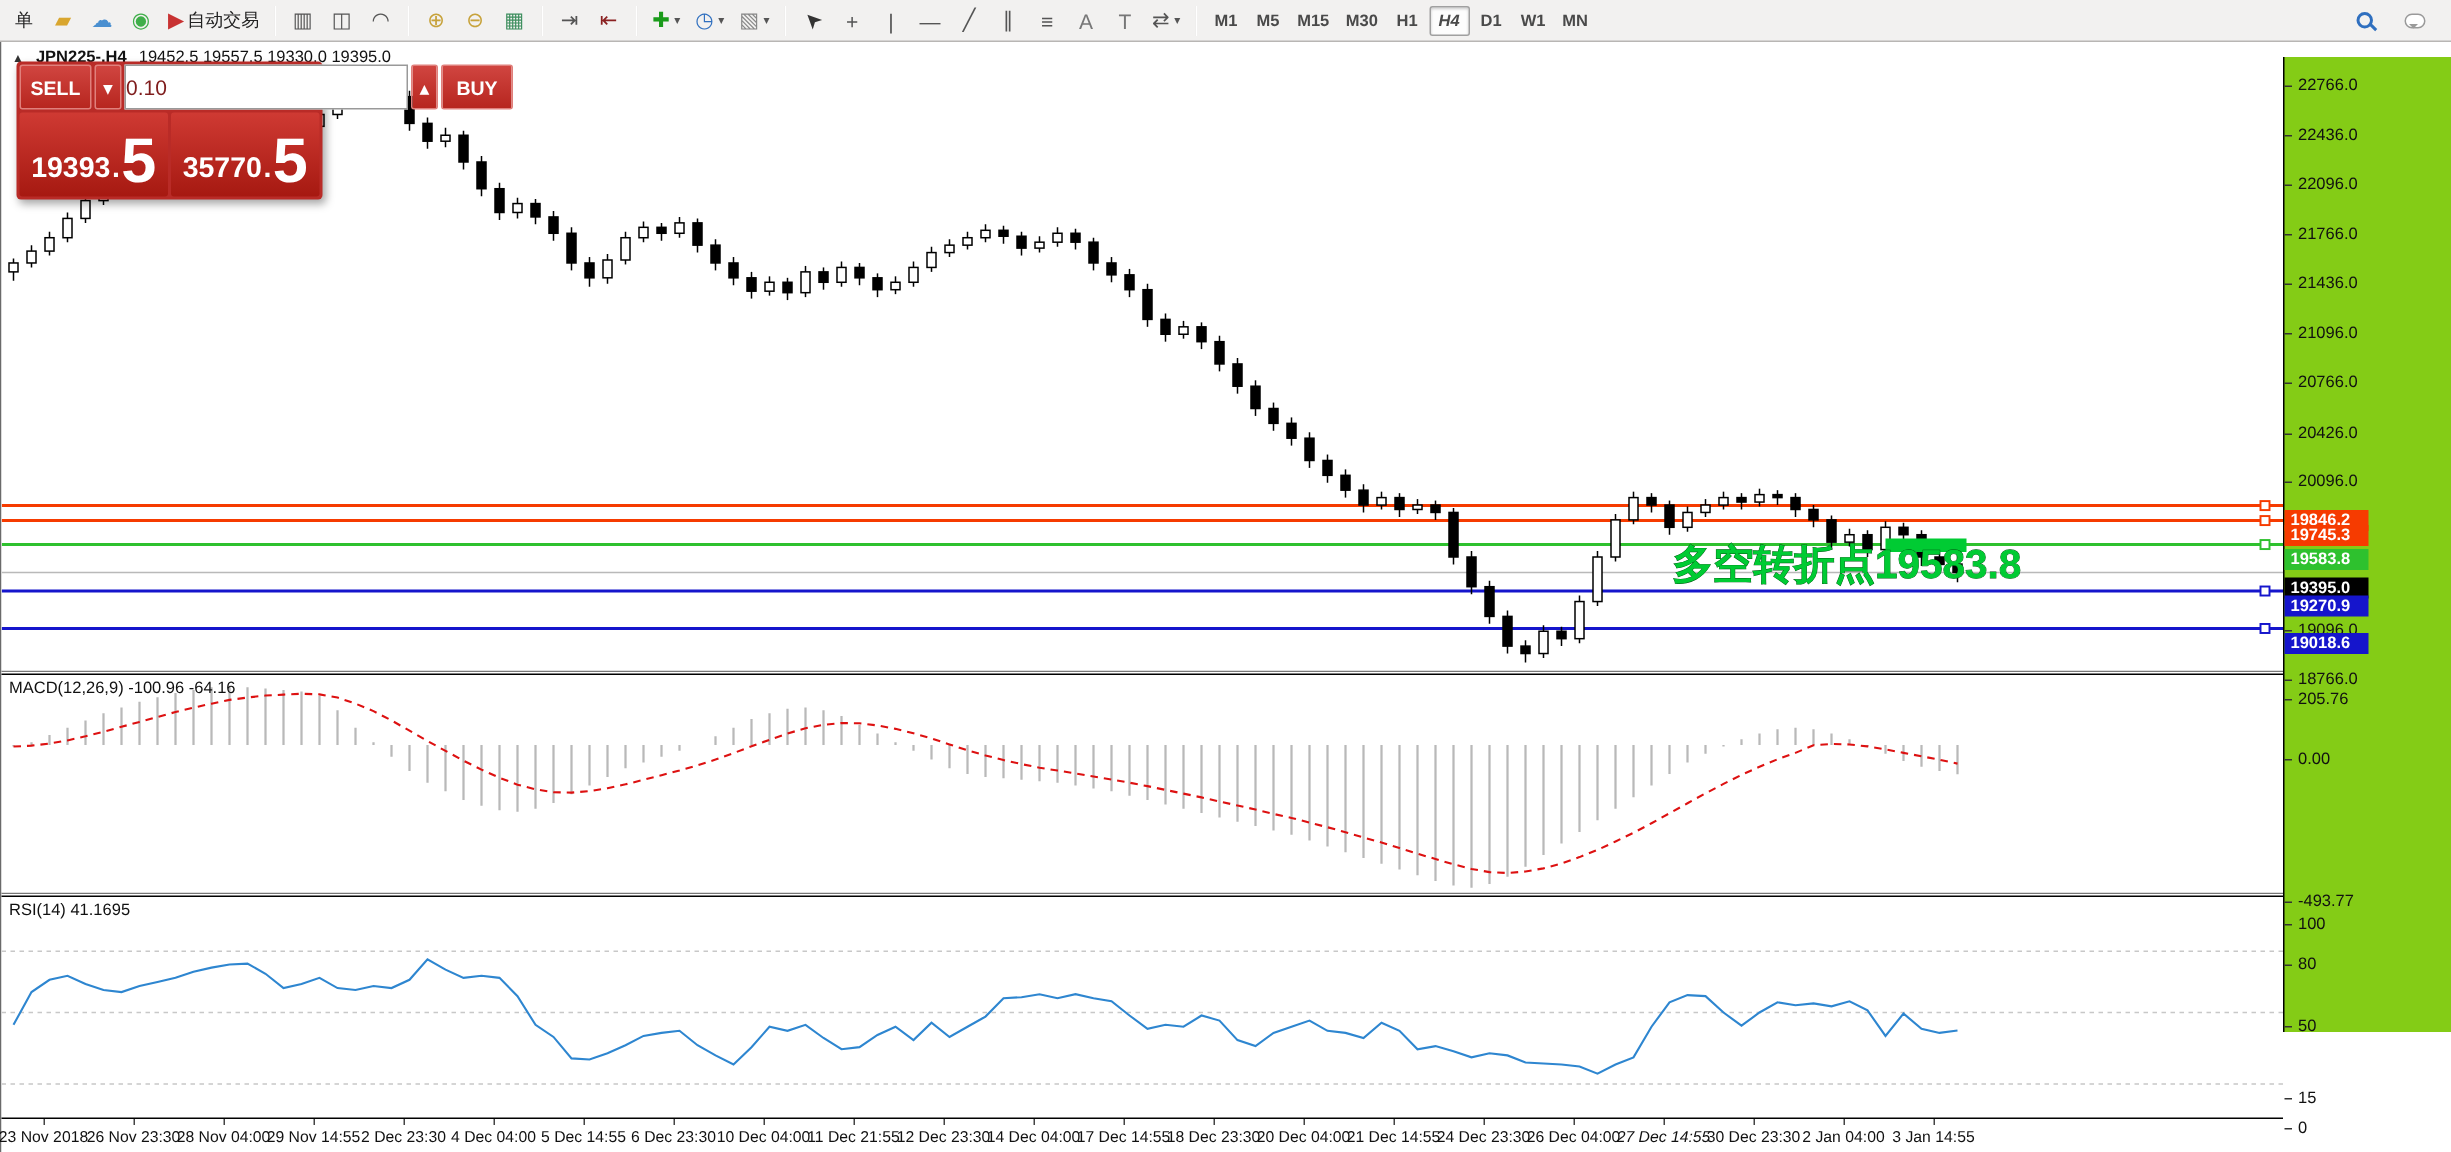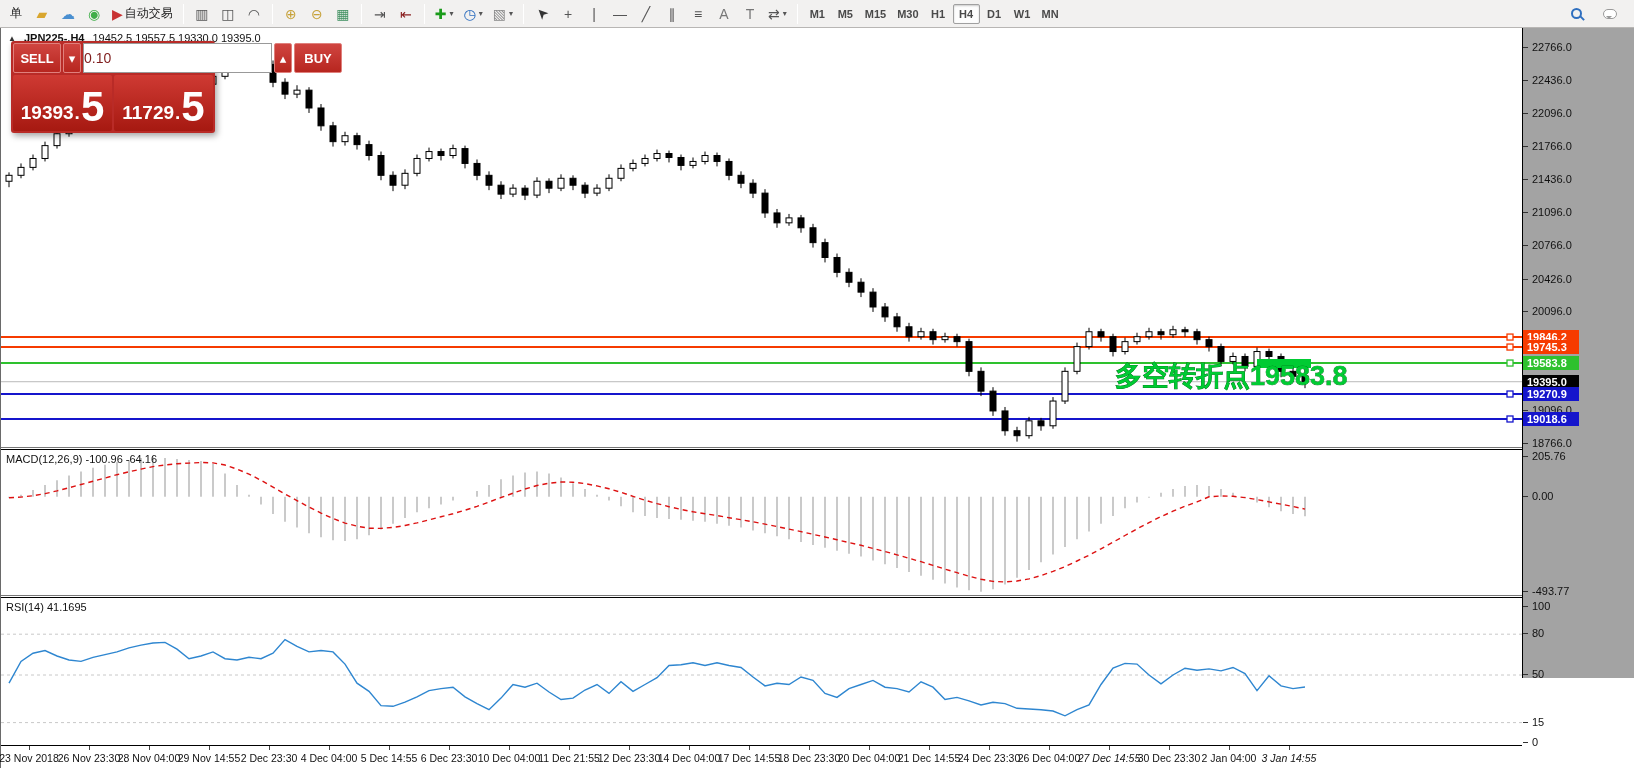--- a/index.html
+++ b/index.html
@@ -12,40 +12,40 @@
   .tb-sep { width:1px; height:20px; background:#c9c7c5; border-right:1px solid #fff; margin:0 4px; }
   .tb-btn { height:22px; min-width:24px; display:flex; align-items:center; justify-content:center;
     gap:2px; padding:0 3px; border:1px solid transparent; border-radius:2px; font-size:14px;
     color:#555; cursor:default; white-space:nowrap; }
   .tb-label { font-size:12px; color:#222; }
   .tb-dd { font-size:8px; color:#555; margin-left:1px; }
   .rot-nw { display:inline-block; transform:rotate(-135deg); }
   .tf-btn { height:20px; min-width:27px; padding:0 4px; display:flex; align-items:center;
     justify-content:center; font-size:11px; font-weight:bold; color:#4a4a4a;
     border:1px solid transparent; border-radius:2px; }
-  .tf-btn.active { background:#fdfdfd; border-color:#a0a0a0; box-shadow:inset 0 1px 2px rgba(0,0,0,.2); }
+  .tf-btn.active { background:#fdfdfd; border-color:#a0a0a0; box-shadow:inset 0 1px 2px rgba(0,0,0,.2);font-style:italic; }
   .tb-right { margin-left:auto; display:flex; align-items:center; gap:10px; padding-right:8px; }
   .icon-mag { width:11px; height:11px; border:2px solid #2f6fbf; border-radius:50%; position:relative; }
   .icon-mag::after { content:""; position:absolute; width:6px; height:2px; background:#2f6fbf;
     transform:rotate(45deg); right:-5px; bottom:-2px; }
   .icon-chat { width:14px; height:10px; border:1.5px solid #9a9a9a; border-radius:5px; position:relative; background:#fff; }
   .icon-chat::after { content:""; position:absolute; left:2px; bottom:-4px; border:3px solid transparent;
     border-top-color:#9a9a9a; }
 
   
   .chart-window { position:relative; width:1634px; height:740px; border-left:1px solid #6a6a6a; }
   .plot-col { position:absolute; left:0; top:0; width:1521px; height:740px; }
   .pane { position:relative; background:#fff; overflow:hidden; }
   .pane-main { height:419px; }
   .pane-sep  { height:3px; background:#fff; border-top:1px solid #777; border-bottom:1px solid #000; }
   .pane-macd { height:145px; }
   .pane-rsi  { height:147px; }
   .time-axis { height:23px; position:relative; border-top:1px solid #000; background:#fff; }
-  .axis-col { position:absolute; left:1521px; top:0; width:113px; height:650px;
-    border-left:1px solid #000; background:#a3a3a3; }
+  .axis-col { position:absolute; left:1521px; top:10px; width:113px; height:650px;
+    border-left:1px solid #000; background:#84cc16; }
   svg.layer { position:absolute; left:0; top:0; }
 
   .chart-header { position:absolute; left:7px; top:4px; font-size:11px; color:#111;
     display:flex; gap:8px; align-items:center; z-index:5; }
   .chart-header .tri { font-size:8px; color:#333; }
   .ind-label { position:absolute; left:5px; top:3px; font-size:11px; color:#111; z-index:5; }
 
   
   .qpanel { position:absolute; left:10px; top:13px; width:204px; z-index:6;
     box-shadow:2px 3px 6px rgba(0,0,0,.35); background:#b92b27; border-radius:3px; padding:2px; }
@@ -439,21 +439,21 @@
           <button class="qstep">▴</button>
           <button class="qbuy">BUY</button>
         </div>
         <div class="qrow2">
           <div class="qprice" id="sell-price">
               <span class="qp-main">19393</span>
               <span class="qp-dot">.</span>
               <span class="qp-big">5</span>
             </div>
           <div class="qprice" id="buy-price">
-              <span class="qp-main">11729</span>
+              <span class="qp-main">35770</span>
               <span class="qp-dot">.</span>
               <span class="qp-big">5</span>
             </div>
         </div>
       </div>
     </div>
 
     <div class="pane-sep"></div>
 
     <div class="pane pane-macd">
@@ -621,21 +621,21 @@
         <div class="t-label" style="left: 988px;">24 Dec 23:30</div>
         <div class="t-tick" style="left: 1048px;"></div>
         <div class="t-label" style="left: 1048px;">26 Dec 04:00</div>
         <div class="t-tick" style="left: 1108px;"></div>
         <div class="t-label" style="left: 1108px; font-style: italic;">27 Dec 14:55</div>
         <div class="t-tick" style="left: 1168px;"></div>
         <div class="t-label" style="left: 1168px;">30 Dec 23:30</div>
         <div class="t-tick" style="left: 1228px;"></div>
         <div class="t-label" style="left: 1228px;">2 Jan 04:00</div>
         <div class="t-tick" style="left: 1288px;"></div>
-        <div class="t-label" style="left: 1288px; font-style: italic;">3 Jan 14:55</div>
+        <div class="t-label" style="left: 1288px;">3 Jan 14:55</div>
       </div>
   </div>
 
   <div class="axis-col" id="axis-col">
       <div class="ytick" style="top: 13px;">22766.0</div>
       <div class="ytick" style="top: 45.67px;">22436.0</div>
       <div class="ytick" style="top: 79.33px;">22096.0</div>
       <div class="ytick" style="top: 112px;">21766.0</div>
       <div class="ytick" style="top: 144.67px;">21436.0</div>
       <div class="ytick" style="top: 178.33px;">21096.0</div>

